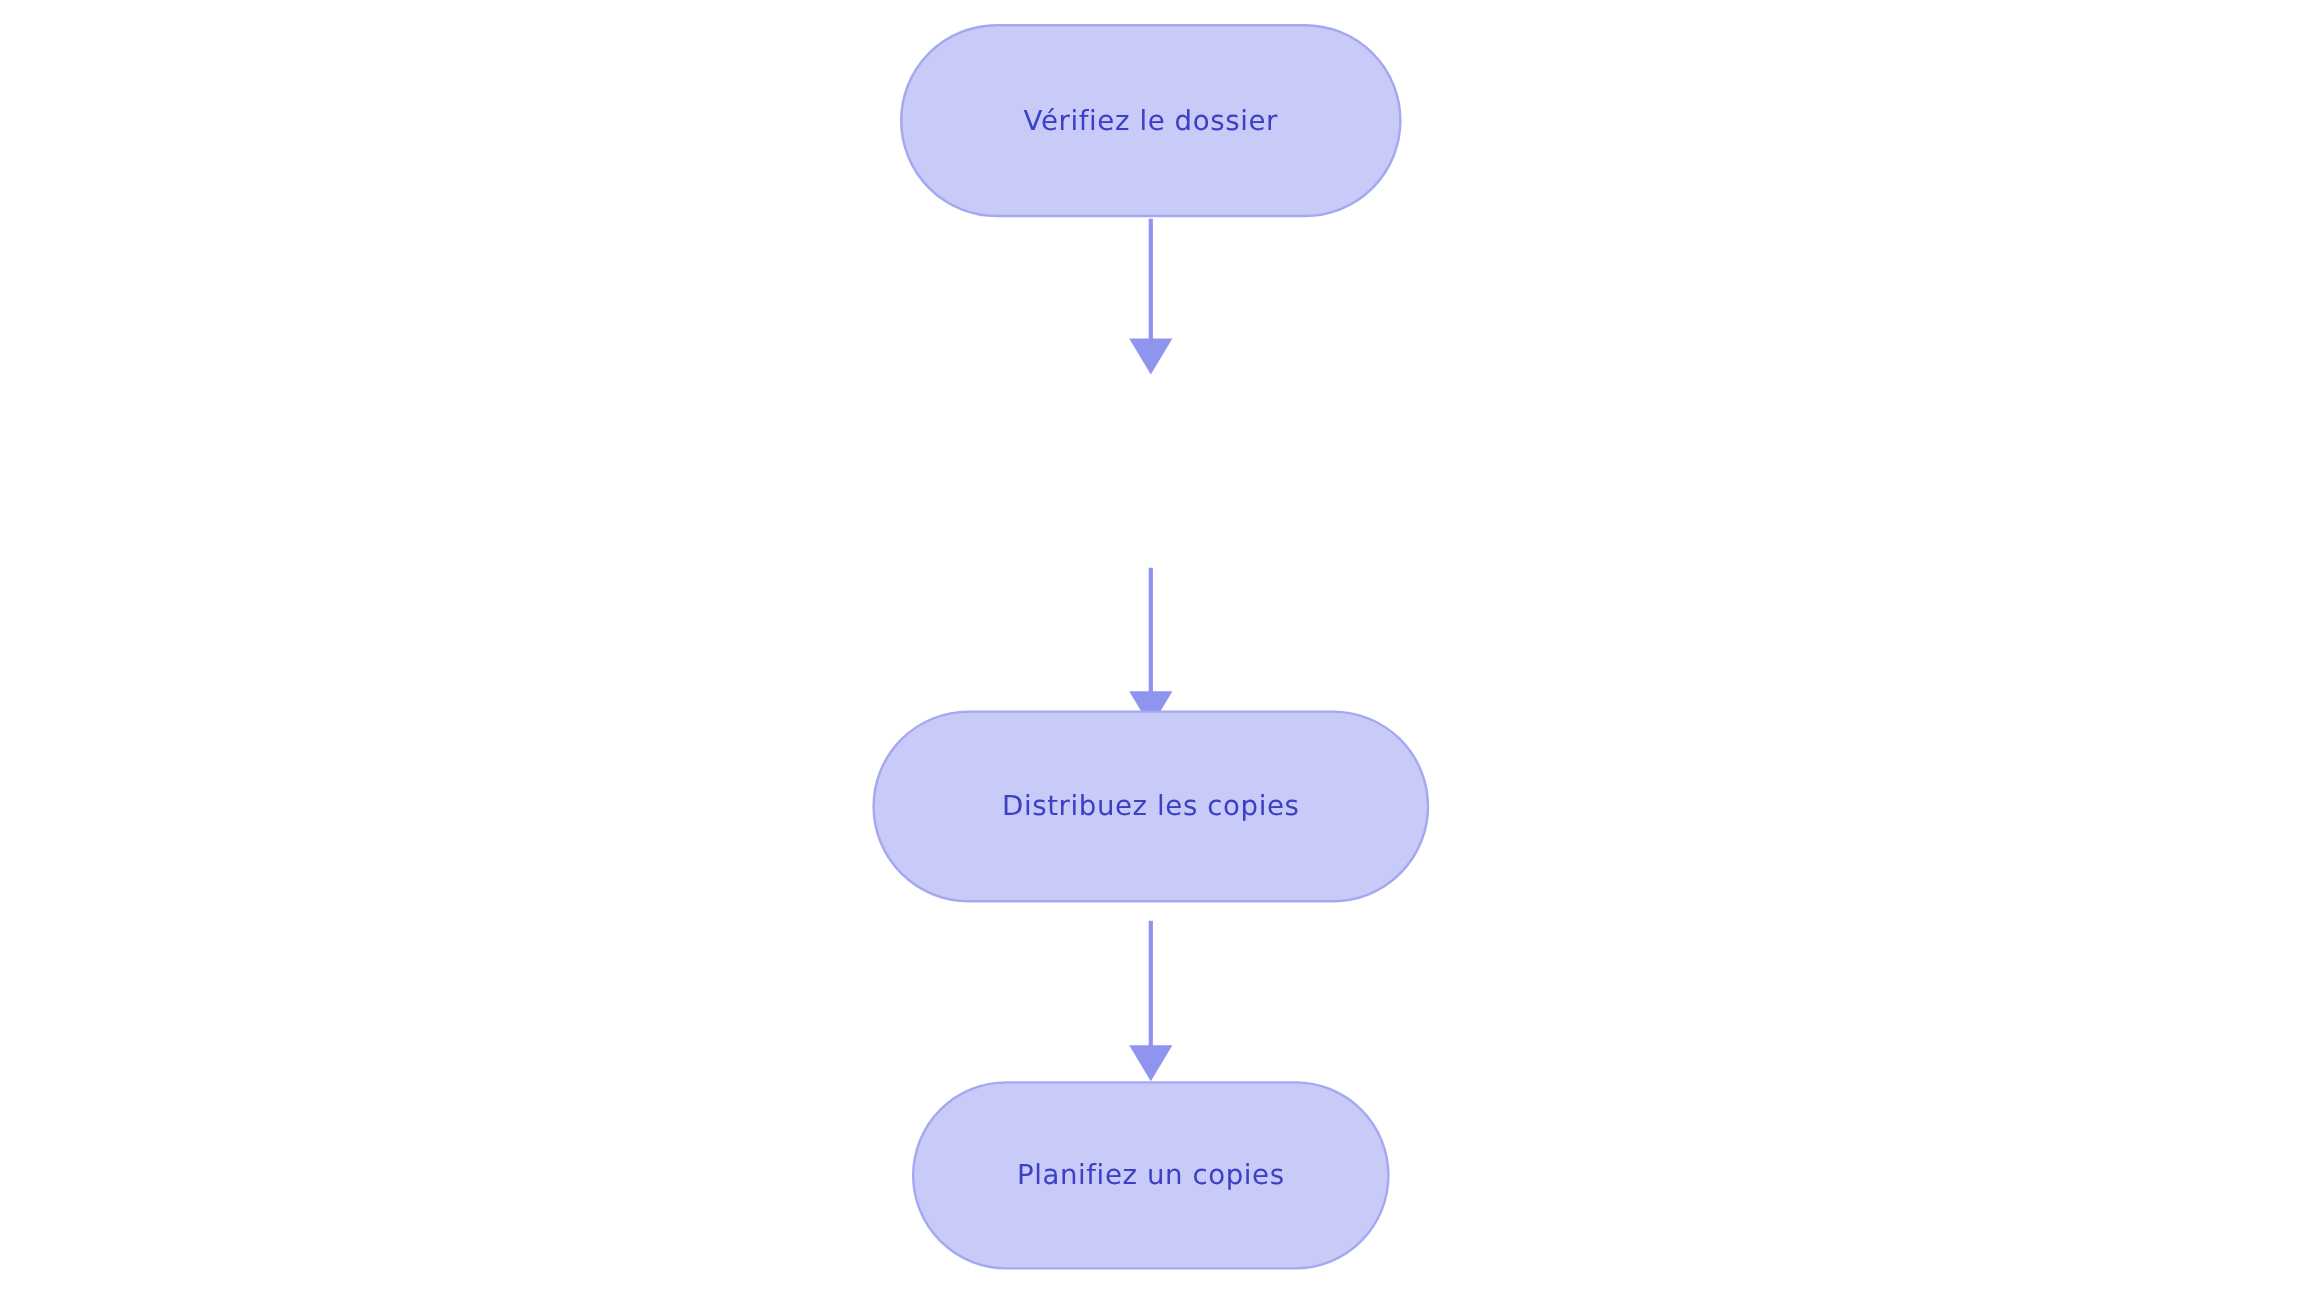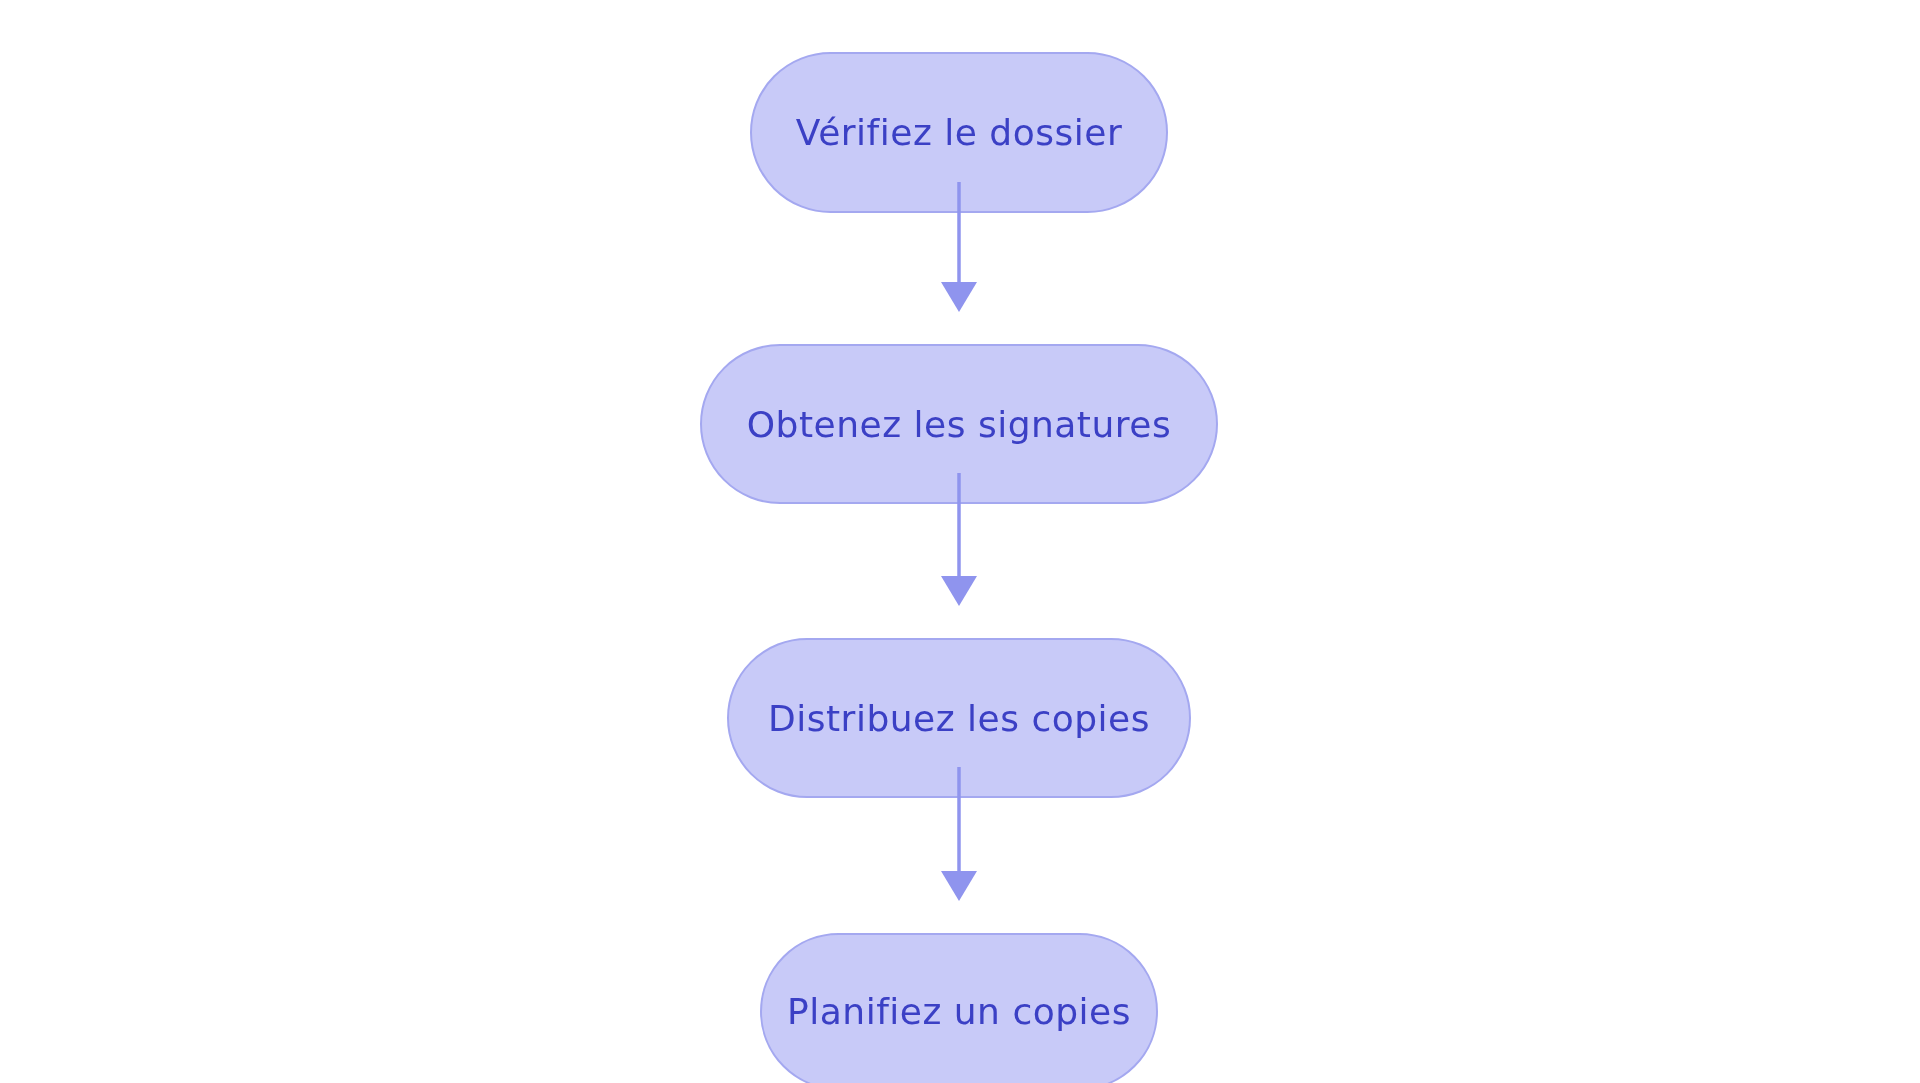--- a/index.html
+++ b/index.html
@@ -25,29 +25,28 @@
   }
   .node {
     position: absolute;
     display: flex;
     align-items: center;
     justify-content: center;
     background: var(--node-fill);
     border: 2px solid var(--node-border);
     border-radius: 999px;
     color: var(--node-text);
-    font-size: 36px;
+    font-size: 23px;
     letter-spacing: 0.5px;
     text-align: center;
     white-space: nowrap;
-    margin-top: 32px;
   }
   .node-1 { left: 750px; top: 20px;  width: 418px; height: 161px; }
   .node-2 { left: 700px; top: 312px; width: 518px; height: 160px; }
-  .node-3 { left: 727px; top: 606px; width: 464px; height: 160px; justify-content: center; }
+  .node-3 { left: 727px; top: 592px; width: 464px; height: 160px; justify-content: center; }
   .node-4 { left: 760px; top: 901px; width: 398px; height: 157px; }
   .arrow {
     position: absolute;
     left: 939px;
     width: 40px;
     display: block;
   }
   .arrow-1 { top: 182px; height: 130px; }
   .arrow-2 { top: 473px; height: 133px; }
   .arrow-3 { top: 767px; height: 134px; }
@@ -61,23 +60,20 @@
 
   <div class="node node-1">
     <span>Vérifiez le dossier</span>
   </div>
 
   <svg class="arrow arrow-1" viewBox="0 0 40 130" preserveAspectRatio="none">
     <line x1="20" y1="0" x2="20" y2="102"></line>
     <polygon points="2,100 38,100 20,130"></polygon>
   </svg>
 
-  <div class="node node-2">
-    <span>Obtenez les signatures</span>
-  </div>
 
   <svg class="arrow arrow-2" viewBox="0 0 40 133" preserveAspectRatio="none">
     <line x1="20" y1="0" x2="20" y2="105"></line>
     <polygon points="2,103 38,103 20,133"></polygon>
   </svg>
 
   <div class="node node-3">
     <span>Distribuez les copies</span>
   </div>
 

